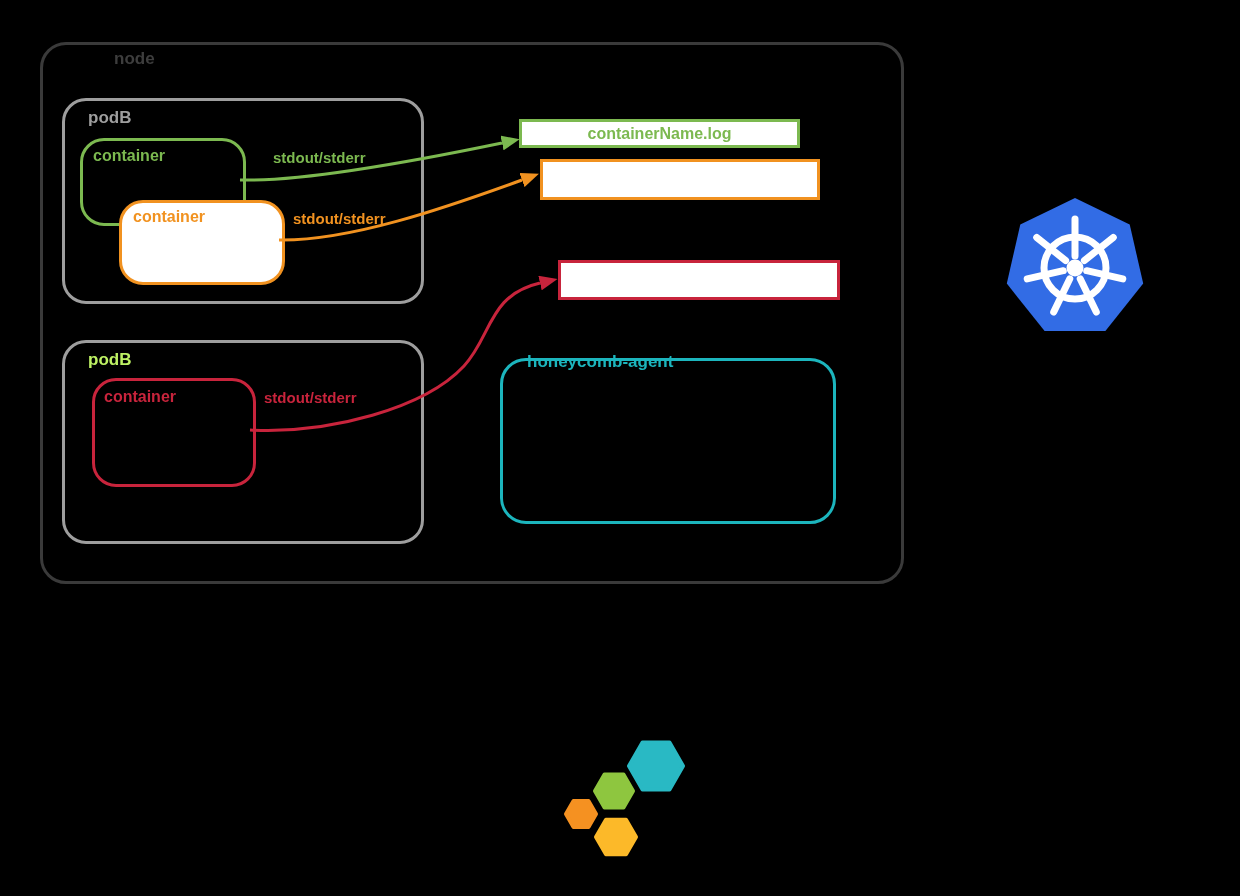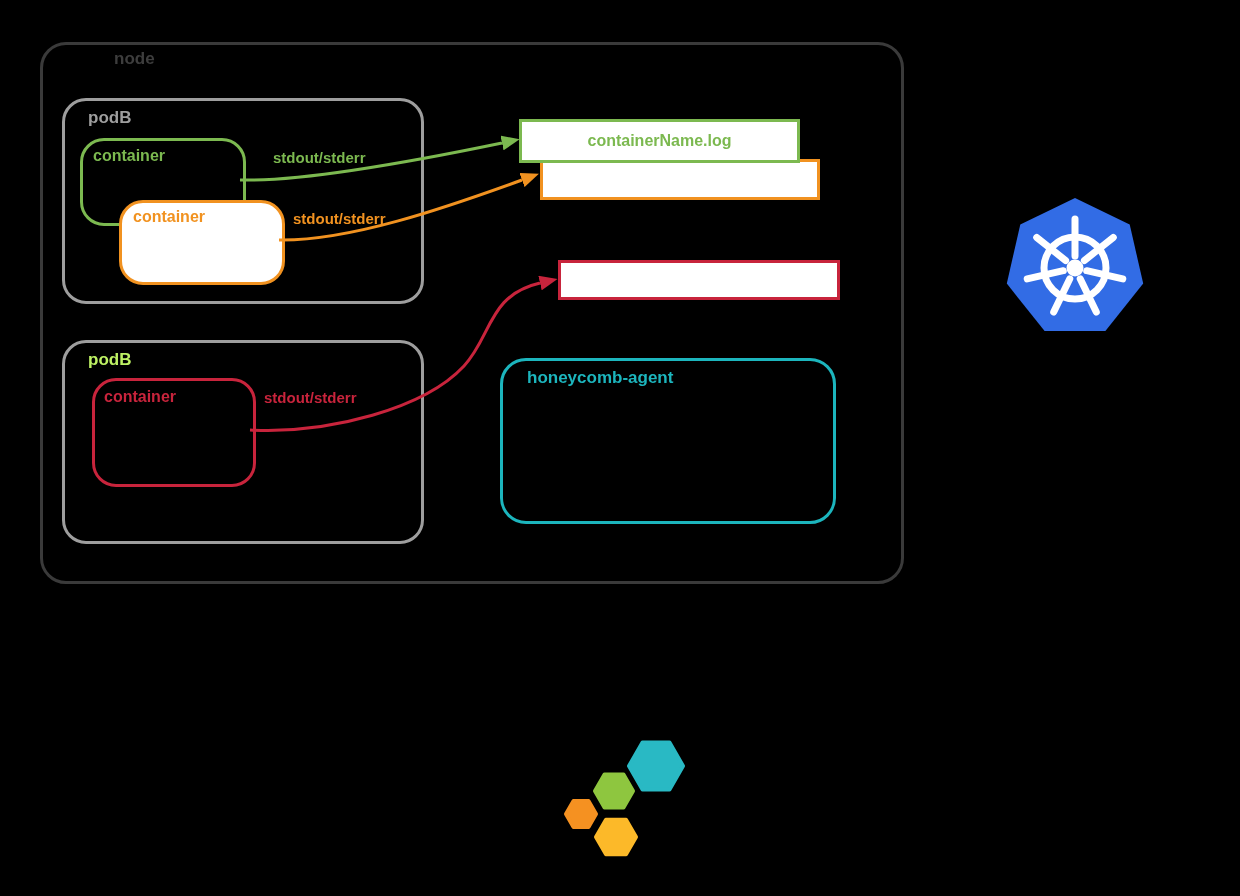--- a/index.html
+++ b/index.html
@@ -25,27 +25,27 @@
   .cont-red{left:92px;top:378px;width:158px;height:103px;border:3px solid #c8243c;}
   .cont-green-lbl{left:93px;top:147px;font-size:16px;color:#7cb950;z-index:3;}
   .cont-orange-lbl{left:133px;top:208px;font-size:16px;color:#f19220;z-index:3;}
   .cont-red-lbl{left:104px;top:388px;font-size:16px;color:#c8243c;}
   
   .stream-green{left:273px;top:149px;font-size:15px;color:#7cb950;}
   .stream-orange{left:293px;top:210px;font-size:15px;color:#f19220;}
   .stream-red{left:264px;top:389px;font-size:15px;color:#c8243c;}
   
   .logbox{background:#fff;box-sizing:border-box;display:flex;align-items:center;justify-content:center;}
-  .log-green{left:519px;top:119px;width:281px;height:44px;border:3px solid #7cb950;
+  .log-green{left:519px;top:119px;width:281px;height:29px;border:3px solid #7cb950;
              font-weight:bold;font-size:16px;color:#7cb950;z-index:4;}
   .log-orange{left:540px;top:159px;width:280px;height:41px;border:3px solid #f19220;z-index:3;}
   .log-red{left:558px;top:260px;width:282px;height:40px;border:3px solid #c8243c;}
   
   .agent-box{left:500px;top:358px;width:330px;height:160px;border:3px solid #1cb5bd;border-radius:26px;}
-  .agent-lbl{left:527px;top:368px;font-size:17px;color:#1cb5bd;}
+  .agent-lbl{left:527px;top:352px;font-size:17px;color:#1cb5bd;}
   
   .arrows{left:0;top:0;width:1240px;height:896px;z-index:5;pointer-events:none;}
   
   .k8s-logo{left:1005px;top:197px;}
   .hc-hex{left:555px;top:733px;}
   .hc-word{left:640px;top:796px;font-size:58px;font-weight:600;letter-spacing:-1.5px;color:#4a4a4a;white-space:nowrap;}
 </style>
 </head>
 <body>
 

